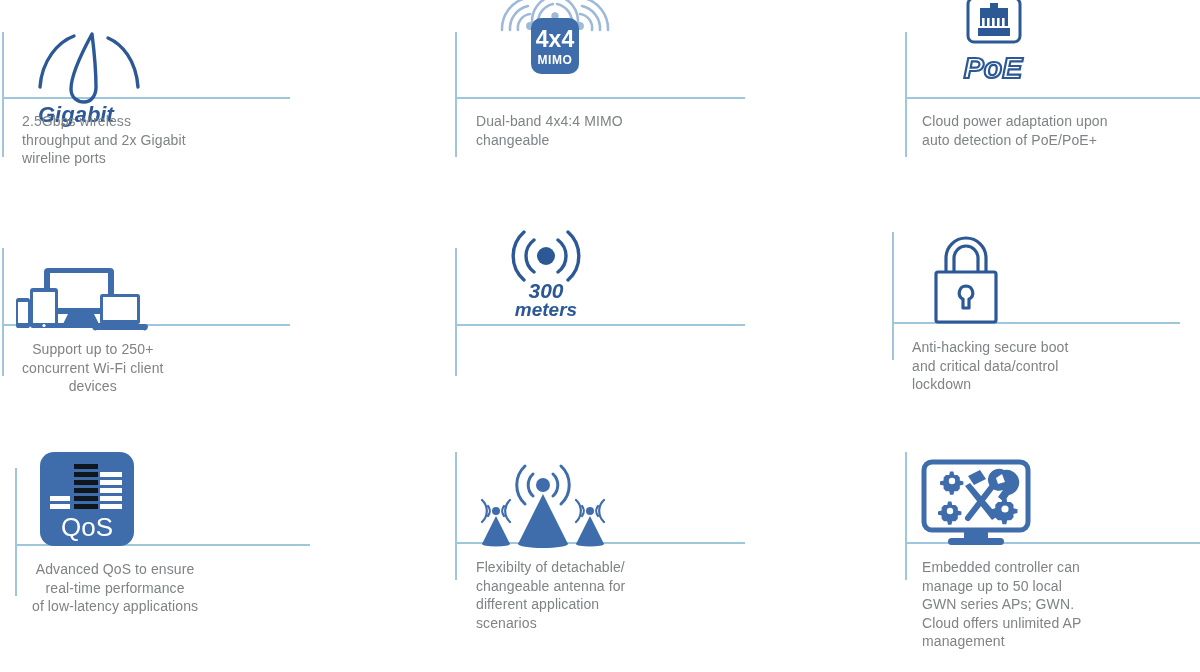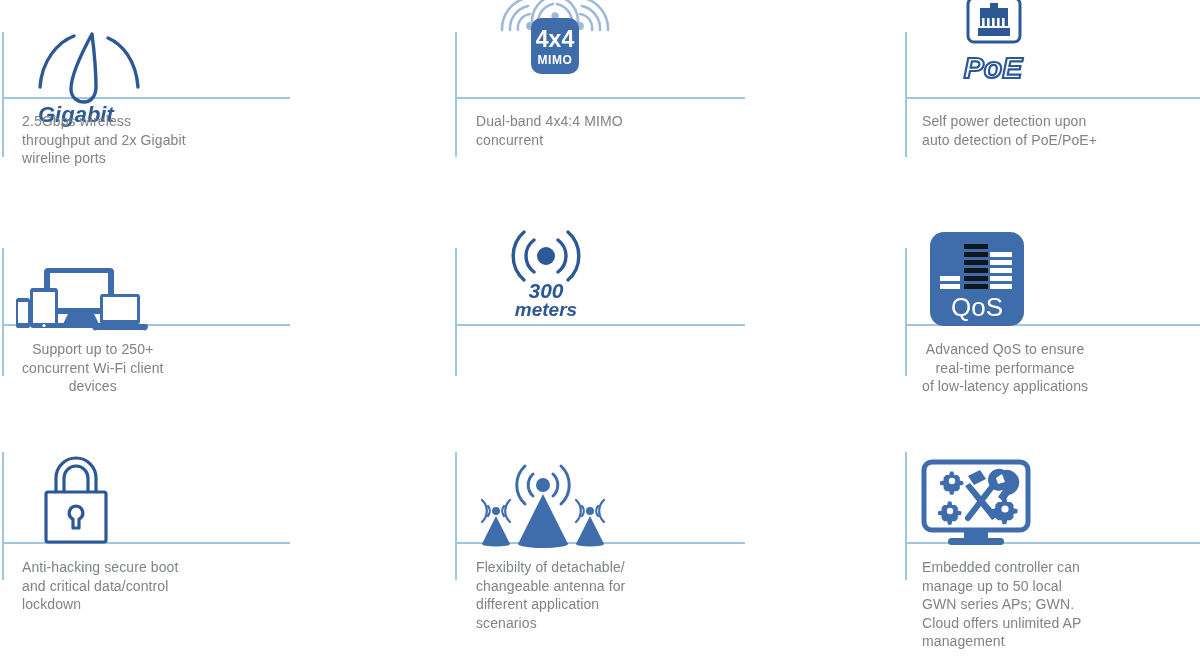--- a/index.html
+++ b/index.html
@@ -153,21 +153,21 @@
           <path d="M102 38 A 14 14 0 0 0 90 22"></path>
           <circle cx="90" cy="34" r="2.6" fill="#9fb9d8"></circle>
           <circle cx="65" cy="24" r="2.4" fill="#9fb9d8"></circle>
         </g>
         <rect x="41" y="26" width="48" height="56" rx="10" fill="#3f6cab"></rect>
         <text x="65" y="55" text-anchor="middle" font-family="'Liberation Sans',sans-serif" font-size="23" font-weight="bold" fill="#ffffff">4x4</text>
         <text x="65" y="72" text-anchor="middle" font-family="'Liberation Sans',sans-serif" font-size="12" font-weight="bold" letter-spacing="0.6" fill="#ffffff">MIMO</text>
       </svg>
     </div>
     <div class="desc">Dual-band 4x4:4 MIMO
-concurrent</div>
+changeable</div>
   </div>
 
   <div class="cell c3 r1 cell-2">
     <div class="rule-v"></div>
     <div class="rule-h"></div>
     <div class="icon-area">
       <svg width="110" height="94" viewBox="0 0 110 94">
 
         <rect x="28" y="6" width="52" height="44" rx="6" fill="none" stroke="#2c5896" stroke-width="3"></rect>
         <path d="M40 16 h10 v-5 h8 v5 h10 v18 h-28 z" fill="#2c5896"></path>
@@ -176,21 +176,21 @@
           <rect x="47" y="26" width="2.6" height="9"></rect>
           <rect x="52" y="26" width="2.6" height="9"></rect>
           <rect x="57" y="26" width="2.6" height="9"></rect>
           <rect x="62" y="26" width="2.6" height="9"></rect>
         </g>
         <rect x="38" y="36" width="32" height="8" fill="#2c5896"></rect>
 
         <text x="53" y="86" text-anchor="middle" font-family="'Liberation Sans',sans-serif" font-size="30" font-weight="bold" font-style="italic" fill="#ffffff" stroke="#2c5896" stroke-width="2.2">PoE</text>
       </svg>
     </div>
-    <div class="desc">Self power detection upon
+    <div class="desc">Cloud power adaptation upon
 auto detection of PoE/PoE+</div>
   </div>
 
   <div class="cell c1 r2 cell-3">
     <div class="rule-v"></div>
     <div class="rule-h"></div>
     <div class="icon-area">
       <svg width="132" height="70" viewBox="0 0 132 70">
         <g fill="#3f6cab">
 
@@ -226,20 +226,38 @@
           <path d="M34 8 A 32 32 0 0 0 34 56"></path>
           <path d="M78 8 A 32 32 0 0 1 78 56"></path>
           <path d="M44 16 A 20 20 0 0 0 44 48"></path>
           <path d="M68 16 A 20 20 0 0 1 68 48"></path>
         </g>
         <circle cx="56" cy="32" r="9" fill="#2c5896"></circle>
         <text x="56" y="74" text-anchor="middle" font-family="'Liberation Sans',sans-serif" font-size="21" font-weight="bold" font-style="italic" fill="#2c5896">300</text>
         <text x="56" y="92" text-anchor="middle" font-family="'Liberation Sans',sans-serif" font-size="19" font-weight="bold" font-style="italic" fill="#2c5896">meters</text>
       </svg>
     </div>
+  </div>
+
+  <div class="cell c1 r3 cell-6">
+    <div class="rule-v"></div>
+    <div class="rule-h"></div>
+    <div class="icon-area">
+      <svg width="80" height="96" viewBox="0 0 80 96">
+        <g fill="none" stroke="#2c5896" stroke-width="3.2" stroke-linejoin="round">
+          <path d="M20 40 v-14 a20 20 0 0 1 40 0 v14"></path>
+          <path d="M28 40 v-14 a12 12 0 0 1 24 0 v14"></path>
+          <rect x="10" y="40" width="60" height="50" rx="2"></rect>
+          <path d="M40 54 a7 7 0 0 0 -3 13.2 V76 h6 v-8.8 A7 7 0 0 0 40 54 z"></path>
+        </g>
+      </svg>
+    </div>
+    <div class="desc">Anti-hacking secure boot
+and critical data/control
+lockdown</div>
   </div>
 
   <div class="cell c3 r2 cell-5">
     <div class="rule-v"></div>
     <div class="rule-h"></div>
     <div class="icon-area">
       <svg width="94" height="94" viewBox="0 0 94 94">
         <rect x="0" y="0" width="94" height="94" rx="14" fill="#3f6cab"></rect>
 
         <g fill="#ffffff">
@@ -262,38 +280,20 @@
           <rect x="34" y="52" width="24" height="5"></rect>
         </g>
         <text x="47" y="84" text-anchor="middle" font-family="'Liberation Sans',sans-serif" font-size="26" fill="#ffffff">QoS</text>
       </svg>
     </div>
     <div class="desc">Advanced QoS to ensure
 real-time performance
 of low-latency applications</div>
   </div>
 
-  <div class="cell c1 r3 cell-6">
-    <div class="rule-v"></div>
-    <div class="rule-h"></div>
-    <div class="icon-area">
-      <svg width="80" height="96" viewBox="0 0 80 96">
-        <g fill="none" stroke="#2c5896" stroke-width="3.2" stroke-linejoin="round">
-          <path d="M20 40 v-14 a20 20 0 0 1 40 0 v14"></path>
-          <path d="M28 40 v-14 a12 12 0 0 1 24 0 v14"></path>
-          <rect x="10" y="40" width="60" height="50" rx="2"></rect>
-          <path d="M40 54 a7 7 0 0 0 -3 13.2 V76 h6 v-8.8 A7 7 0 0 0 40 54 z"></path>
-        </g>
-      </svg>
-    </div>
-    <div class="desc">Anti-hacking secure boot
-and critical data/control
-lockdown</div>
-  </div>
-
   <div class="cell c2 r3 cell-7">
     <div class="rule-v"></div>
     <div class="rule-h"></div>
     <div class="icon-area">
       <svg width="146" height="96" viewBox="0 0 146 96">
 
         <g fill="none" stroke="#3f6cab" stroke-width="3" stroke-linecap="round">
           <path d="M55 10 A 26 26 0 0 0 55 48"></path>
           <path d="M91 10 A 26 26 0 0 1 91 48"></path>
           <path d="M63 18 A 15 15 0 0 0 63 40"></path>

